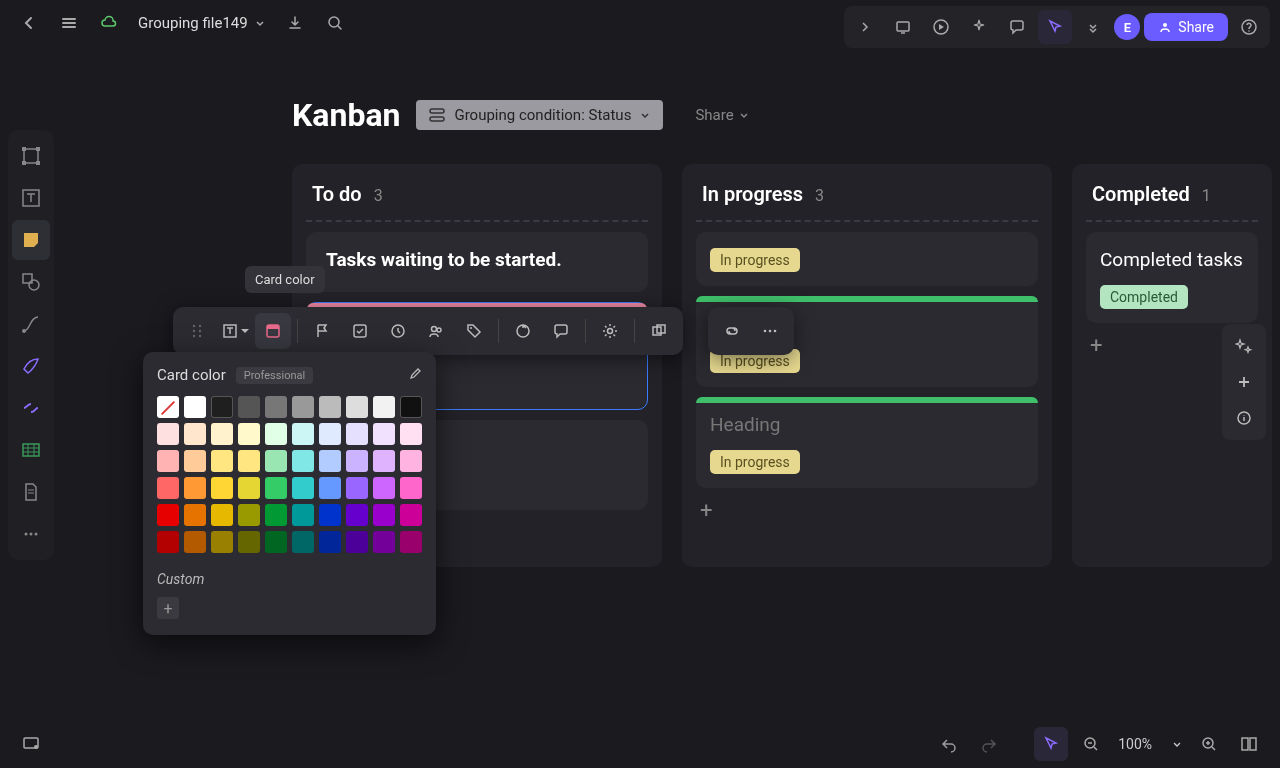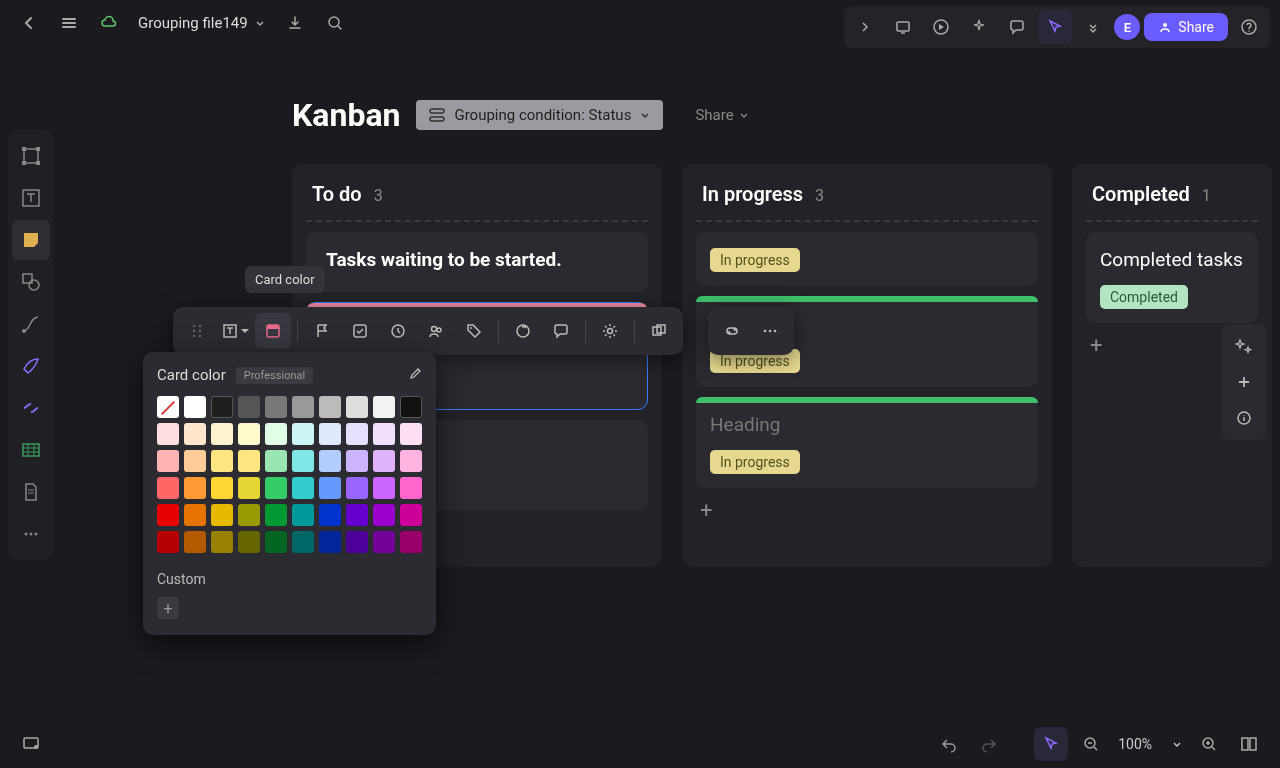--- a/index.html
+++ b/index.html
@@ -63,21 +63,21 @@
 .picker { position:absolute; left:143px; top:352px; width:293px; background:#2b2b31; border-radius:10px; padding:14px 14px 16px 14px; box-shadow:0 8px 30px rgba(0,0,0,0.6); }
 .picker-head { display:flex; align-items:center; gap:10px; }
 .picker-title { color:#ddd; font-size:15px; }
 .picker-tag { background:#3a3a40; color:#999; font-size:11px; padding:2px 8px; border-radius:4px; }
 .picker-eyedrop { margin-left:auto; color:#bbb; cursor:pointer; }
 .swatch-grid { display:grid; grid-template-columns:repeat(10,22px); gap:5px; margin-top:12px; }
 .sw { width:22px; height:22px; border-radius:3px; cursor:pointer; }
 .sw.none { background:#fff; position:relative; }
 .sw.none::after { content:""; position:absolute; left:2px; right:2px; top:50%; height:2px; background:#d33; transform:rotate(-45deg); }
 .sw.outline { box-shadow:inset 0 0 0 1px #555; }
-.picker-sub { color:#bbb; font-size:14px; margin-top:18px; }
+.picker-sub { color:#bbb; font-size:14px; margin-top:18px;font-style:italic; }
 .add-sw { width:22px; height:22px; border-radius:3px; background:#3a3a40; display:flex; align-items:center; justify-content:center; color:#999; margin-top:10px; cursor:pointer; font-size:16px; }
 
 
 .right-mini { position:absolute; right:14px; top:324px; display:flex; flex-direction:column; gap:8px; background:#2a2a30; border-radius:8px; padding:8px; }
 .rm-btn { width:28px; height:28px; display:flex; align-items:center; justify-content:center; color:#bbb; cursor:pointer; }
 
 
 .bottombar { position:absolute; left:0; right:0; bottom:0; height:48px; display:flex; align-items:center; padding:0 14px; }
 .bb-left { display:flex; align-items:center; }
 .bb-right { margin-left:auto; display:flex; align-items:center; gap:6px; }

